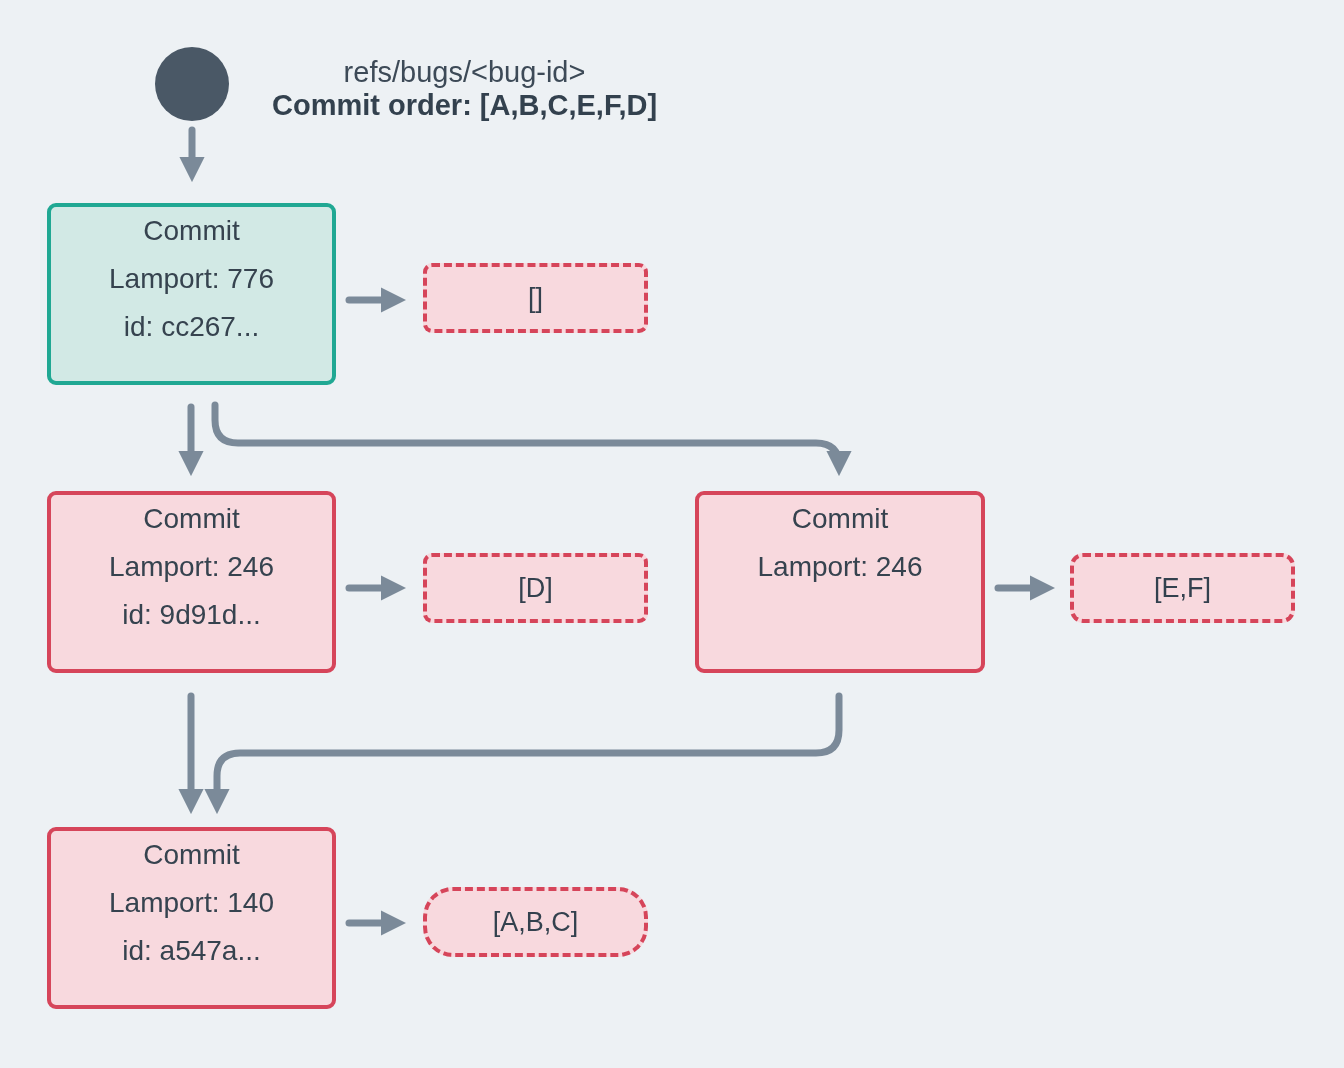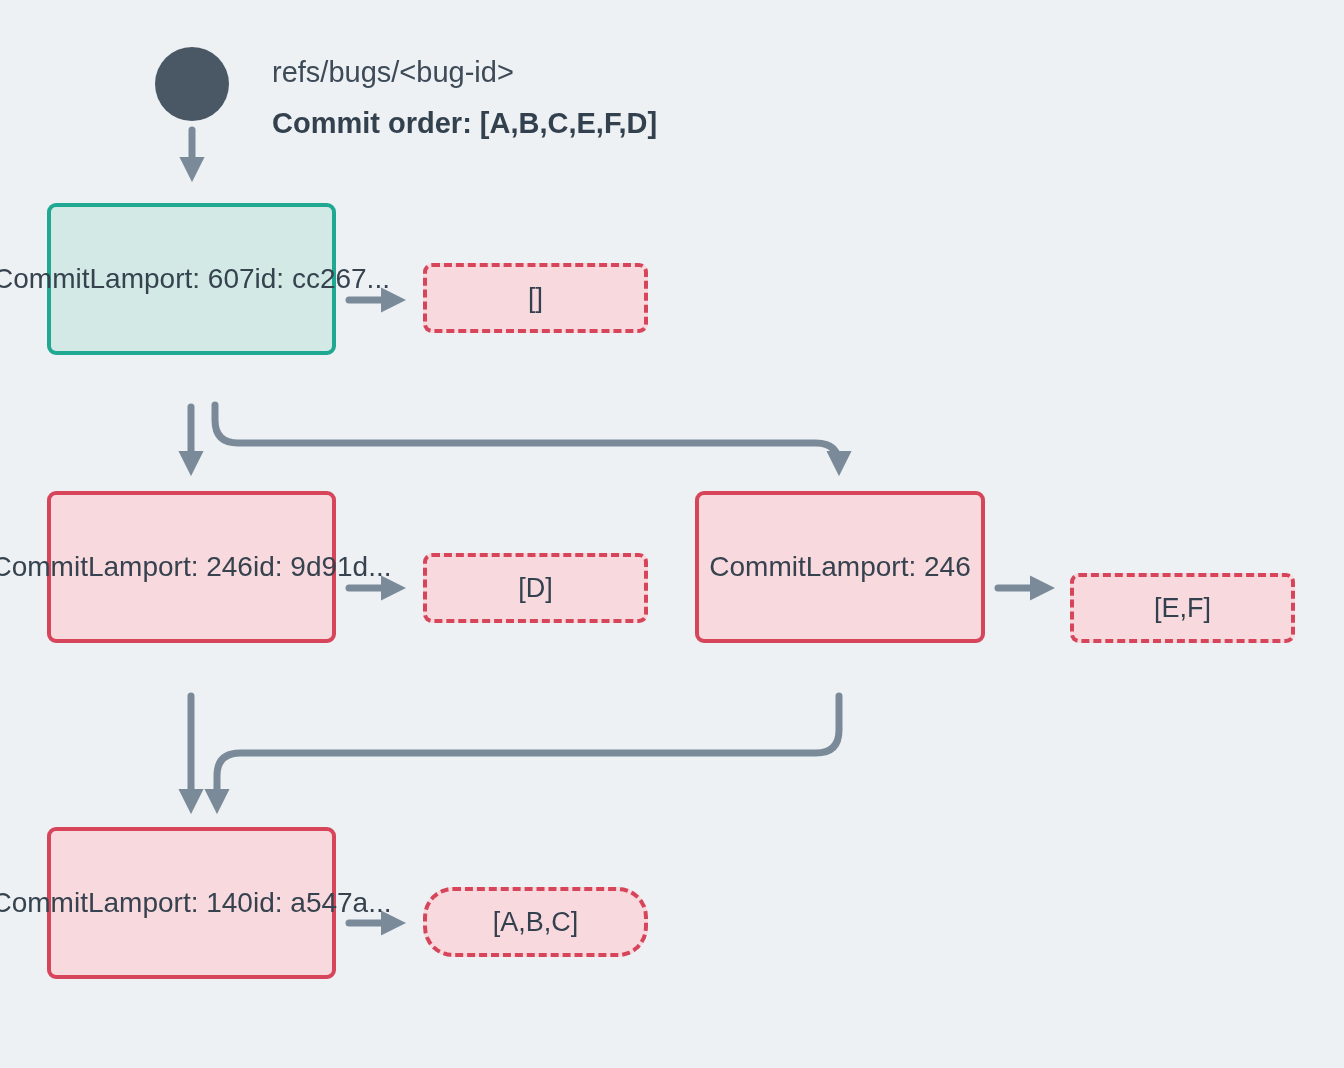--- a/index.html
+++ b/index.html
@@ -35,44 +35,44 @@
     height: 74px;
     border-radius: 50%;
     background: #4a5866;
   }
   .ref-labels {
     position: absolute;
     left: 272px;
     top: 56px;
     display: flex;
     flex-direction: column;
-    gap: 18px;
+    text-align: center;
   }
   .ref-name {
     font-size: 29px;
     font-weight: 400;
     color: #3d4a57;
     white-space: nowrap;
   }
   .final-order {
     font-size: 29px;
     font-weight: 700;
     color: #33414e;
     white-space: nowrap;
   }
   .commit {
     position: absolute;
     width: 289px;
-    height: 152px;
+    height: 182px;
     box-sizing: border-box;
     border-radius: 9px;
     display: flex;
-    flex-direction: row;
+    flex-direction: column;
     align-items: center;
-    justify-content: center;
+    justify-content: flex-start;
   }
   .commit .line {
     font-size: 28px;
     line-height: 48px;
     color: #36434f;
     white-space: nowrap;
   }
   .commit.teal {
     background: #d2e9e5;
     border: 4px solid #20a893;
@@ -122,37 +122,37 @@
   </svg>
 
   <div class="ref-circle"></div>
   <div class="ref-labels">
     <div class="ref-name">refs/bugs/&lt;bug-id&gt;</div>
     <div class="final-order">Commit order: [A,B,C,E,F,D]</div>
   </div>
 
   <div class="commit teal" style="left:47px; top:203px;">
     <div class="line">Commit</div>
-    <div class="line">Lamport: 607</div>
+    <div class="line">Lamport: 776</div>
     <div class="line">id: cc267...</div>
   </div>
   <div class="ops" style="left:423px; top:263px;">[]</div>
 
   <div class="commit pink" style="left:47px; top:491px;">
     <div class="line">Commit</div>
     <div class="line">Lamport: 246</div>
     <div class="line">id: 9d91d...</div>
   </div>
   <div class="ops" style="left:423px; top:553px;">[D]</div>
 
   <div class="commit pink" style="left:695px; top:491px; width:290px;">
     <div class="line">Commit</div>
     <div class="line">Lamport: 246</div>
   </div>
-  <div class="ops" style="left:1070px; top:573px;">[E,F]</div>
+  <div class="ops" style="left:1070px; top:553px;border-radius:13px;">[E,F]</div>
 
   <div class="commit pink" style="left:47px; top:827px;">
     <div class="line">Commit</div>
     <div class="line">Lamport: 140</div>
     <div class="line">id: a547a...</div>
   </div>
   <div class="ops" style="left:423px; top:887px;border-radius:30px;">[A,B,C]</div>
 
 </div>
 

